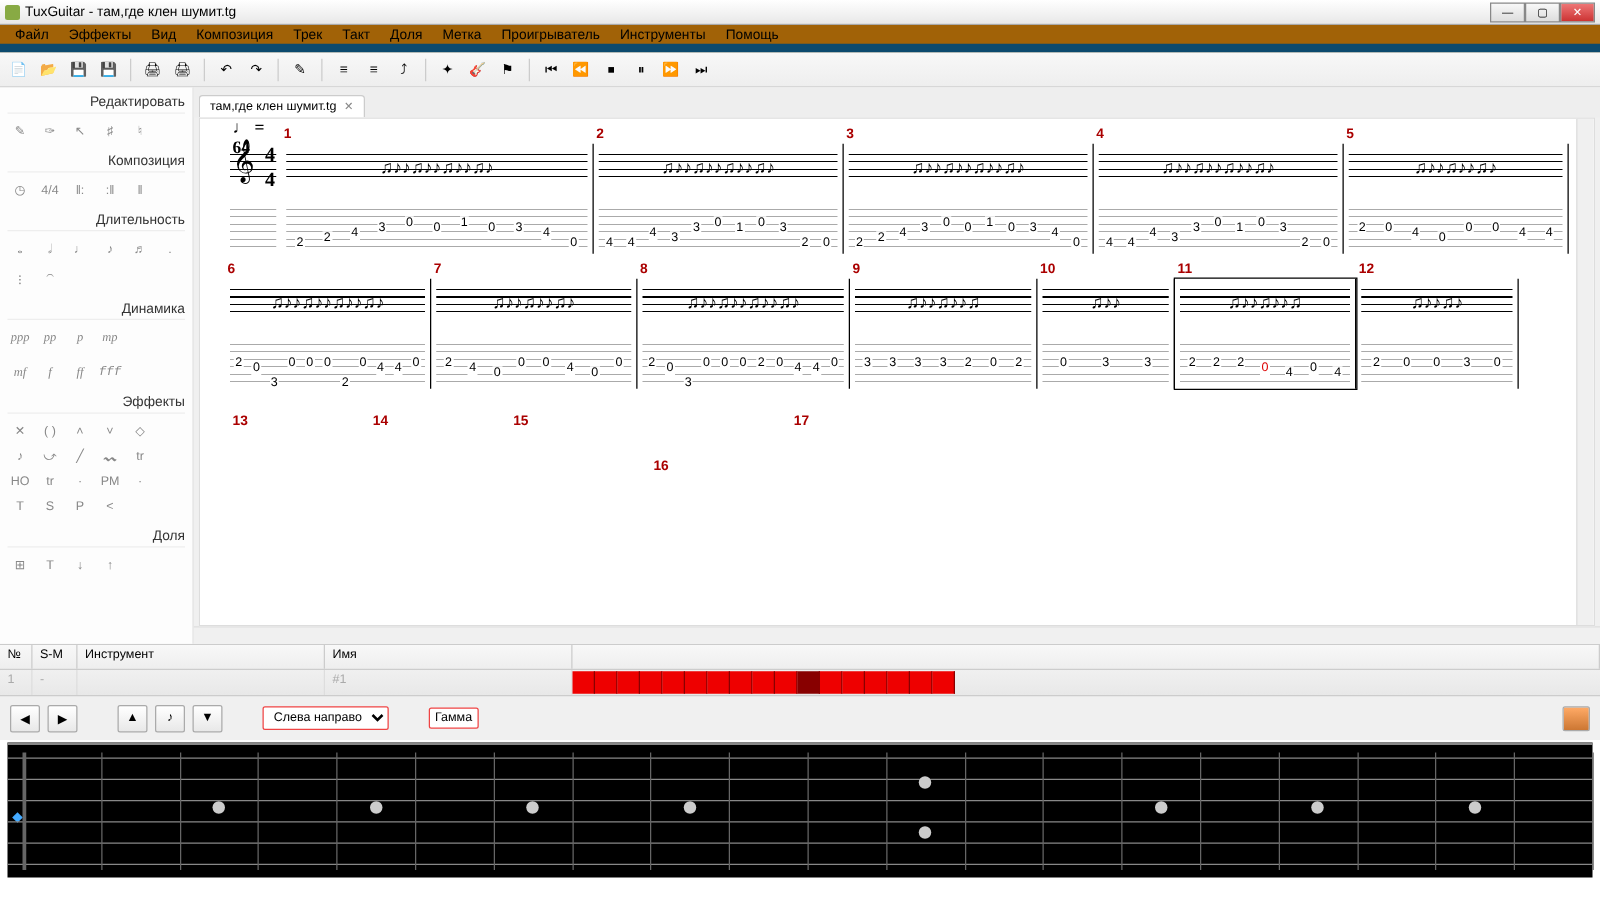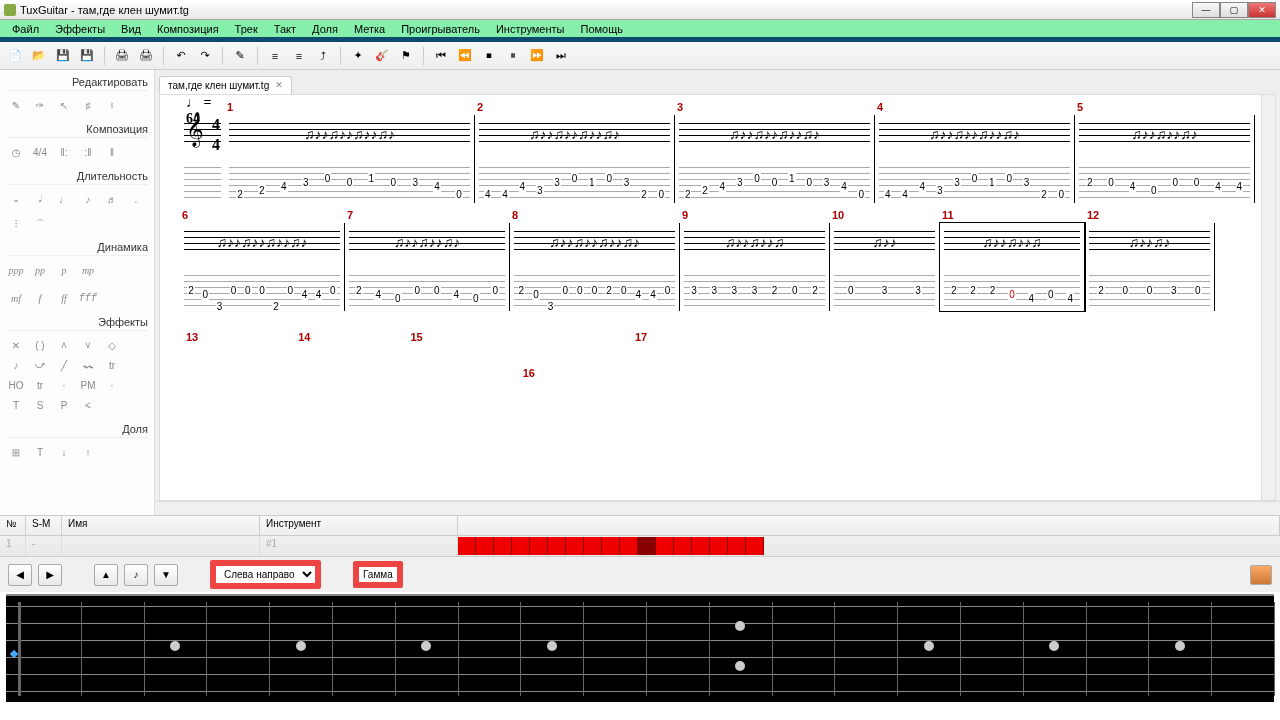--- a/index.html
+++ b/index.html
@@ -5,21 +5,21 @@
 * { box-sizing: border-box; margin: 0; padding: 0; font-family: Tahoma, sans-serif; }
 body { background: #fff; font-size: 11px; color: #000; overflow: hidden; width: 1280px; height: 720px; }
 
 .titlebar { height: 20px; background: linear-gradient(#fff,#e8e8e8); border-bottom: 1px solid #aaa; display: flex; align-items: center; padding: 0 4px; }
 .titlebar .icon { width: 12px; height: 12px; background: #8a4; border-radius: 2px; margin-right: 4px; }
 .titlebar .title { flex: 1; font-size: 11px; }
 .win-btns { display: flex; gap: 0; }
 .win-btn { width: 28px; height: 16px; border: 1px solid #888; background: linear-gradient(#f8f8f8,#ddd); display: flex; align-items: center; justify-content: center; font-size: 9px; cursor: pointer; }
 .win-btn.close { background: linear-gradient(#e77,#c33); color: #fff; }
 
-.menubar { height: 22px; background: #86efac; border-bottom: 5px solid #0c4a6e; display: flex; align-items: center; padding: 0 4px; }
+.menubar { height: 22px; background: #a16207; border-bottom: 7px solid #0c4a6e; display: flex; align-items: center; padding: 0 4px; }
 .menubar span { padding: 2px 8px; cursor: pointer; }
 
 .toolbar { height: 28px; background: linear-gradient(#f8f8f8,#eee); border-bottom: 1px solid #ccc; display: flex; align-items: center; padding: 0 4px; gap: 2px; }
 .tool-btn { width: 22px; height: 22px; border: 1px solid transparent; display: flex; align-items: center; justify-content: center; cursor: pointer; border-radius: 2px; }
 .tool-sep { width: 1px; height: 18px; background: #ccc; margin: 0 4px; }
 
 .main-area { display: flex; height: 445px; }
 .sidebar { width: 185px; background: #fdfdfd; border-right: 1px solid #ddd; padding: 4px 6px; overflow-y: auto; }
 .side-section { margin-bottom: 6px; text-align: right; }
 .side-title { font-size: 11px; color: #333; padding: 2px 0; border-bottom: 1px solid #eee; margin-bottom: 4px; }
@@ -56,21 +56,21 @@
 .th-cell { border-right: 1px solid #ccc; padding: 2px 6px; }
 .tracks-row { display: flex; height: 20px; background: linear-gradient(#f0f0f0,#e8e8e8); font-size: 10px; color: #aaa; }
 .tr-cell { border-right: 1px solid #ddd; padding: 2px 6px; }
 .progress-cells { display: flex; flex: 1; }
 .pc { width: 18px; height: 18px; margin: 1px 0; border-right: 1px solid #800; }
 .pc.red { background: #e00; }
 .pc.dark { background: #800; }
 
 .controls-bar { height: 36px; display: flex; align-items: center; padding: 4px 8px; gap: 6px; border-top: 1px solid #ccc; background: #f0f0f0; }
 .ctrl-btn { width: 24px; height: 22px; border: 1px solid #aaa; background: linear-gradient(#fff,#e8e8e8); display: flex; align-items: center; justify-content: center; cursor: pointer; border-radius: 2px; font-size: 10px; }
-.ctrl-sel { border: 6px solid #ef4444; background: #fff; padding: 2px 4px; font-size: 10px; border-radius: 2px; }
+.ctrl-sel { border: 1px solid #ef4444; background: #fff; padding: 2px 4px; font-size: 10px; border-radius: 2px; }
 .color-btn { margin-left: auto; width: 22px; height: 20px; border: 1px solid #aaa; background: linear-gradient(#fa6,#c73); border-radius: 2px; }
 
 .fretboard { height: 108px; background: #000; border-top: 2px solid #888; position: relative; margin: 2px 6px 6px 6px; }
 .fret-string { position: absolute; left: 0; right: 0; height: 1px; background: #888; }
 .fret-bar { position: absolute; top: 6px; bottom: 6px; width: 1px; background: #666; }
 .fret-dot { position: absolute; width: 10px; height: 10px; background: #ccc; border-radius: 50%; transform: translate(-50%,-50%); }
 .blue-marker { position: absolute; left: 8px; top: 58px; width: 6px; height: 6px; background: #4af; transform: translate(-50%,-50%) rotate(45deg); }
 
 .scroll-v { position: absolute; right: 0; top: 0; bottom: 0; width: 14px; background: #f0f0f0; border-left: 1px solid #ddd; }
 .scroll-h { height: 14px; background: #f0f0f0; border-top: 1px solid #ddd; }
@@ -480,22 +480,22 @@
       <div class="scroll-v"></div>
     </div>
     <div class="scroll-h"></div>
   </div>
 </div>
 
 <div class="tracks-panel">
   <div class="tracks-header">
     <div class="th-cell" style="width:26px">№</div>
     <div class="th-cell" style="width:36px">S-M</div>
+    <div class="th-cell" style="width:198px">Инструмент</div>
     <div class="th-cell" style="width:198px">Имя</div>
-    <div class="th-cell" style="width:198px">Инструмент</div>
     <div class="th-cell" style="flex:1"></div>
   </div>
   <div class="tracks-row">
     <div class="tr-cell" style="width:26px">1</div>
     <div class="tr-cell" style="width:36px">-</div>
     <div class="tr-cell" style="width:198px"></div>
     <div class="tr-cell" style="width:198px">#1</div>
     <div class="progress-cells" id="progress-cells">
         <div class="pc red"></div>
         <div class="pc red"></div>

